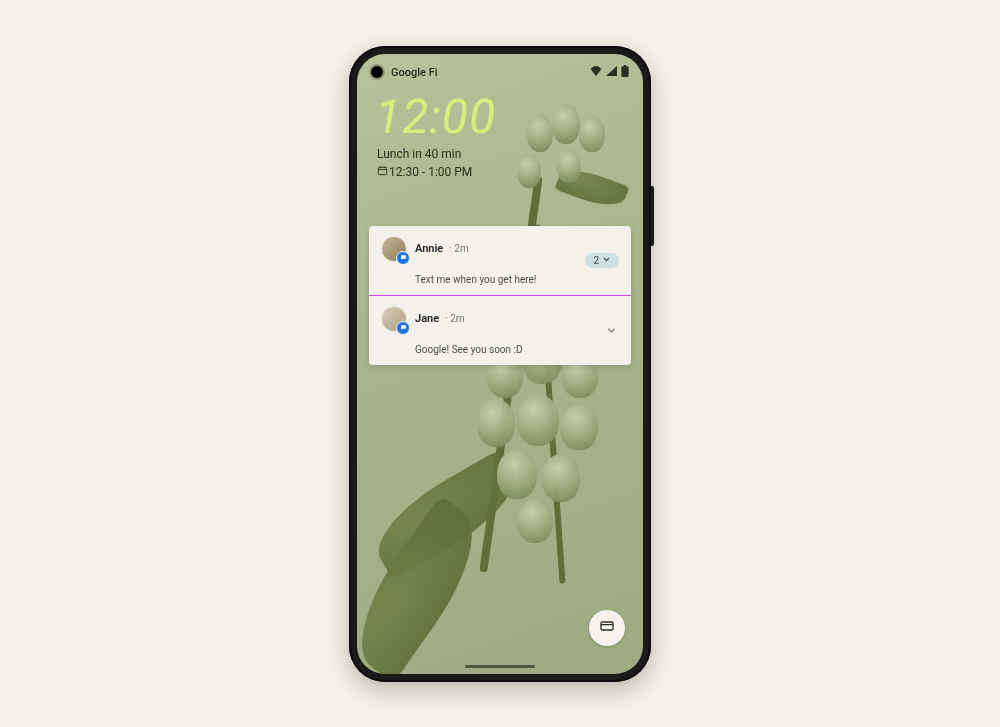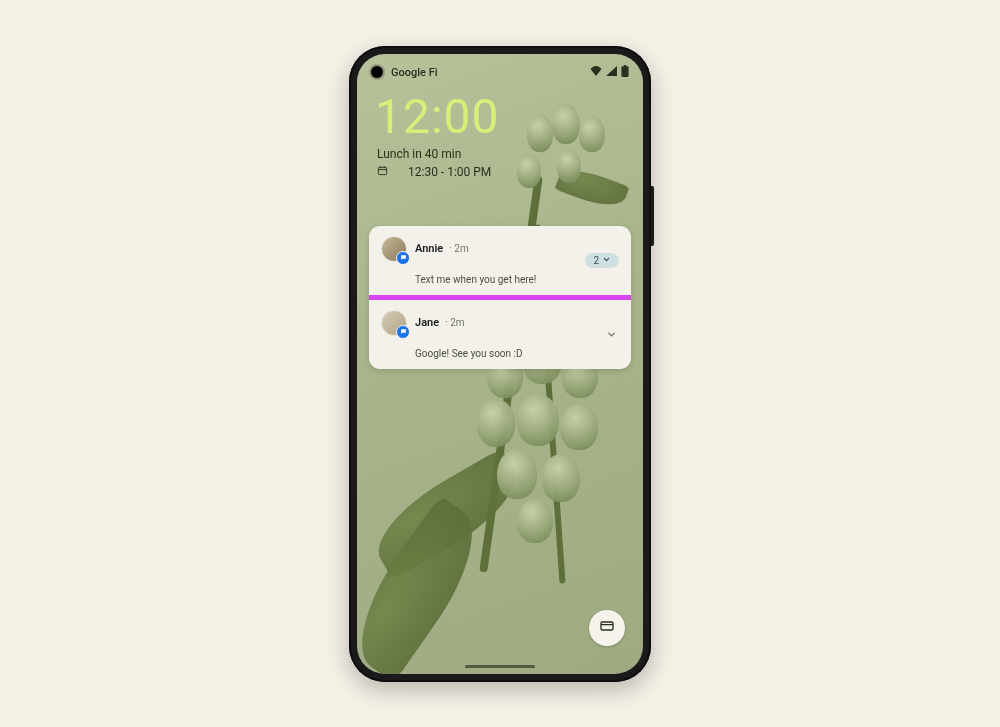--- a/index.html
+++ b/index.html
@@ -101,57 +101,58 @@
   .clock {
     position: absolute;
     top: 34px;
     left: 18px;
     font-size: 48px;
     font-weight: 400;
     color: #d6ee7a;
     letter-spacing: 1px;
     z-index: 30;
     font-family: Roboto, Arial, sans-serif;
+    font-style: italic;
   }
   .event {
     position: absolute;
     top: 92px;
     left: 20px;
     z-index: 30;
     color: #2a2f1f;
     font-size: 12px;
     line-height: 1.4;
   }
   .event-row2 {
     display: flex;
     align-items: center;
-    gap: 20px;
+    gap: 1px;
     margin-top: 2px;
   }
 
   .notifications {
     position: absolute;
     top: 172px;
     left: 12px;
     right: 12px;
     z-index: 30;
     background: #f3f1ea;
-    border-radius: 11px;
+    border-radius: 4px;
     overflow: hidden;
     box-shadow: 0 2px 6px rgba(0,0,0,0.15);
   }
   .notif {
     display: flex;
     align-items: flex-start;
     padding: 10px 12px;
     gap: 8px;
     position: relative;
   }
   .notif + .notif {
-    border-top: 5px solid #d946ef;
+    border-top: 1px solid #d946ef;
     padding-left: 12px;
   }
   .avatar-wrap {
     position: relative;
     width: 26px;
     height: 26px;
     flex: 0 0 26px;
   }
   .avatar {
     width: 26px;

